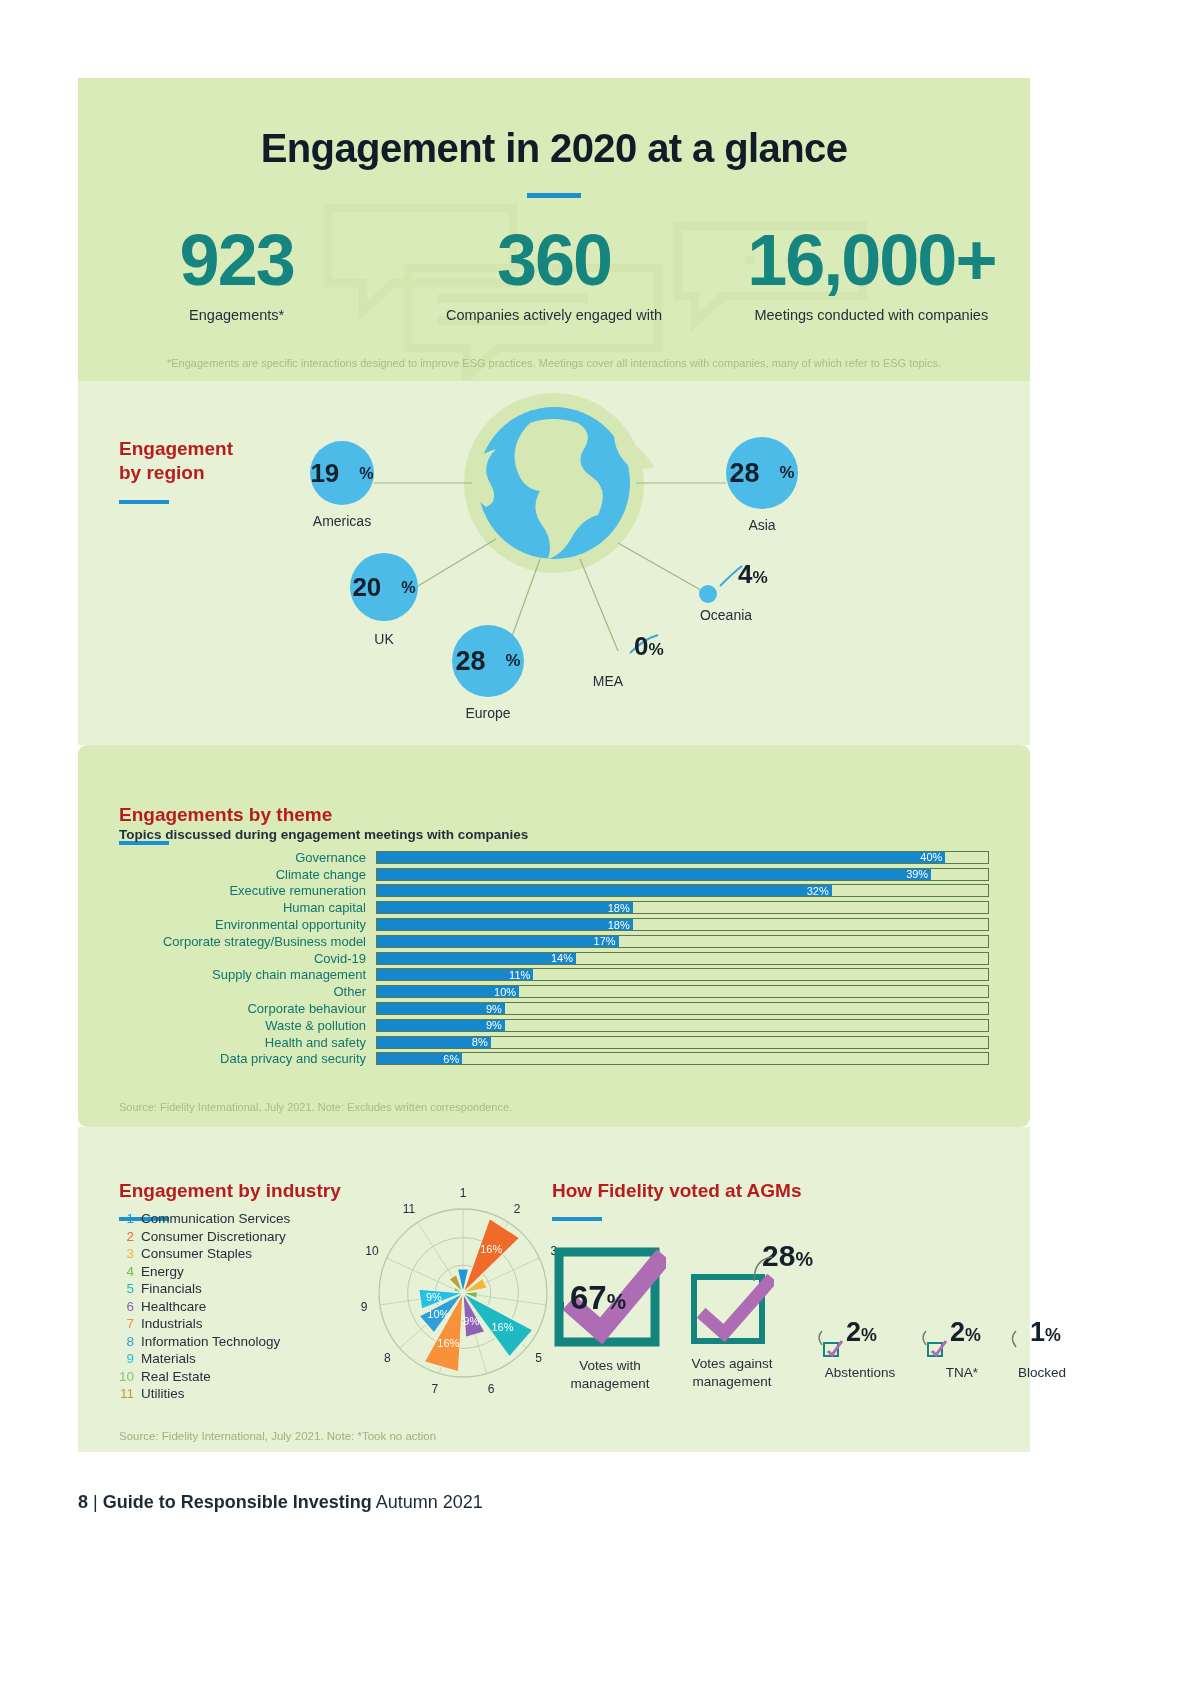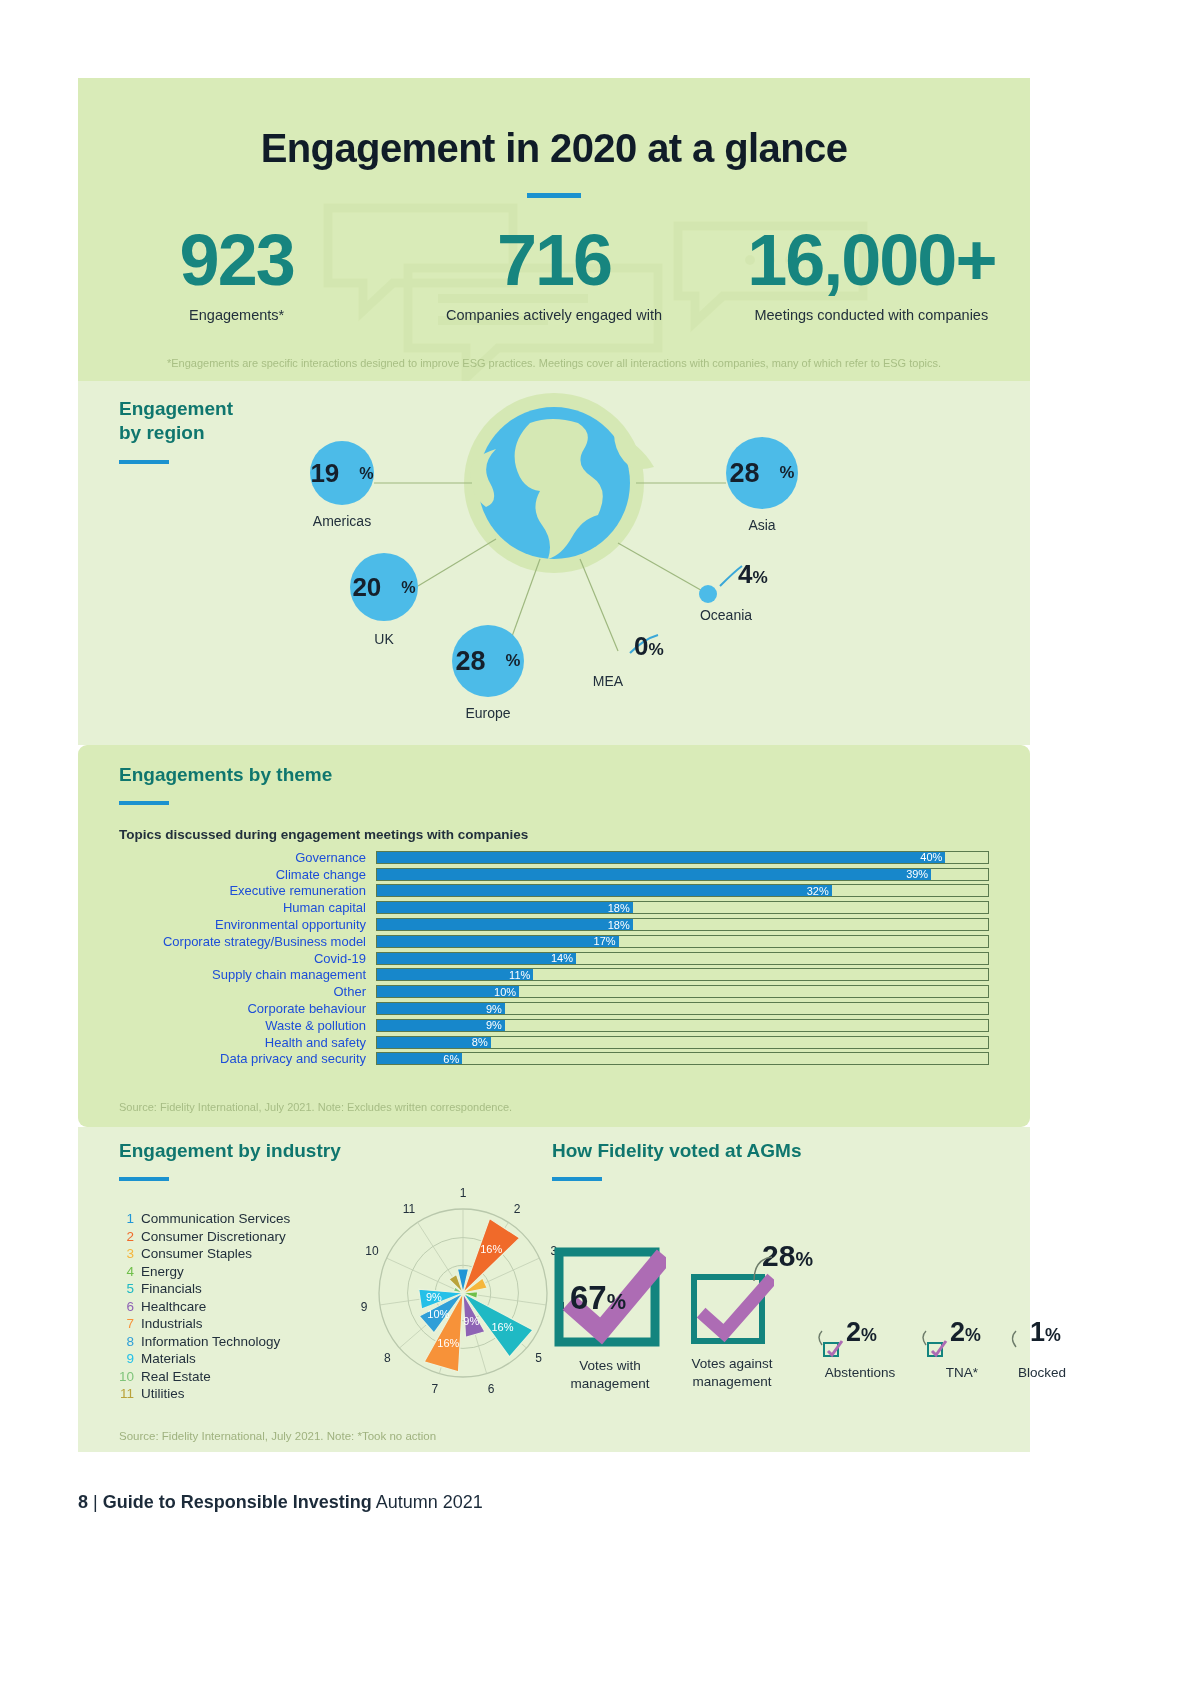--- a/index.html
+++ b/index.html
@@ -57,21 +57,21 @@
     font-size: 11px; color: #a8bf84;
   }
 
   
   .region {
     position: absolute; left: 78px; top: 381px;
     width: 952px; height: 364px;
     background: #e6f1d5;
   }
   .section-head {
-    font-size: 19px; font-weight: bold; color: #0f766e; line-height: 1.28;
+    font-size: 19px; font-weight: bold; color: #b91c1c; line-height: 1.28; margin-top: 40px;
   }
   .section-rule { width: 50px; height: 4px; background: #1b92cf; margin-top: 14px; }
   .region-head { position: absolute; left: 41px; top: 16px; }
   .region-canvas { position: absolute; left: 0; top: 0; width: 952px; height: 364px; }
   .bubble {
     position: absolute;
     border-radius: 50%;
     background: #4cbbe8;
     display: flex; align-items: center; justify-content: center;
     font-weight: bold; color: #15202c; gap: 20px;
@@ -97,21 +97,21 @@
   }
   .theme-head { position: absolute; left: 41px; top: 18px; }
   .theme-sub {
     position: absolute; left: 41px; top: 82px;
     font-size: 13.5px; font-weight: bold; color: #22303c;
   }
   .bars { position: absolute; left: 41px; top: 104px; width: 870px; }
   .bar-row { display: flex; align-items: center; height: 16.8px; }
   .bar-label {
     width: 257px; text-align: right; padding-right: 10px;
-    font-size: 13px; color: #1d4ed8; white-space: nowrap;
+    font-size: 13px; color: #0f766e; white-space: nowrap;
   }
   .bar-track {
     position: relative; flex: 1; height: 13px;
     border: 1px solid #5a7a4e; background: transparent;
   }
   .bar-fill {
     position: absolute; left: 0; top: 0; bottom: 0;
     background: #1787cb;
     display: flex; align-items: center; justify-content: flex-end;
   }
@@ -182,21 +182,21 @@
 
     <div class="hero-title">Engagement in 2020 at a glance</div>
     <div class="hero-rule"></div>
 
     <div class="stats">
       <div class="stat">
         <div class="stat-num">923</div>
         <div class="stat-label">Engagements*</div>
       </div>
       <div class="stat">
-        <div class="stat-num">716</div>
+        <div class="stat-num">360</div>
         <div class="stat-label">Companies actively engaged with</div>
       </div>
       <div class="stat">
         <div class="stat-num">16,000+</div>
         <div class="stat-label">Meetings conducted with companies</div>
       </div>
     </div>
 
     <div class="hero-note">*Engagements are specific interactions designed to improve ESG practices. Meetings cover all interactions with companies, many of which refer to ESG topics.</div>
   </div>

